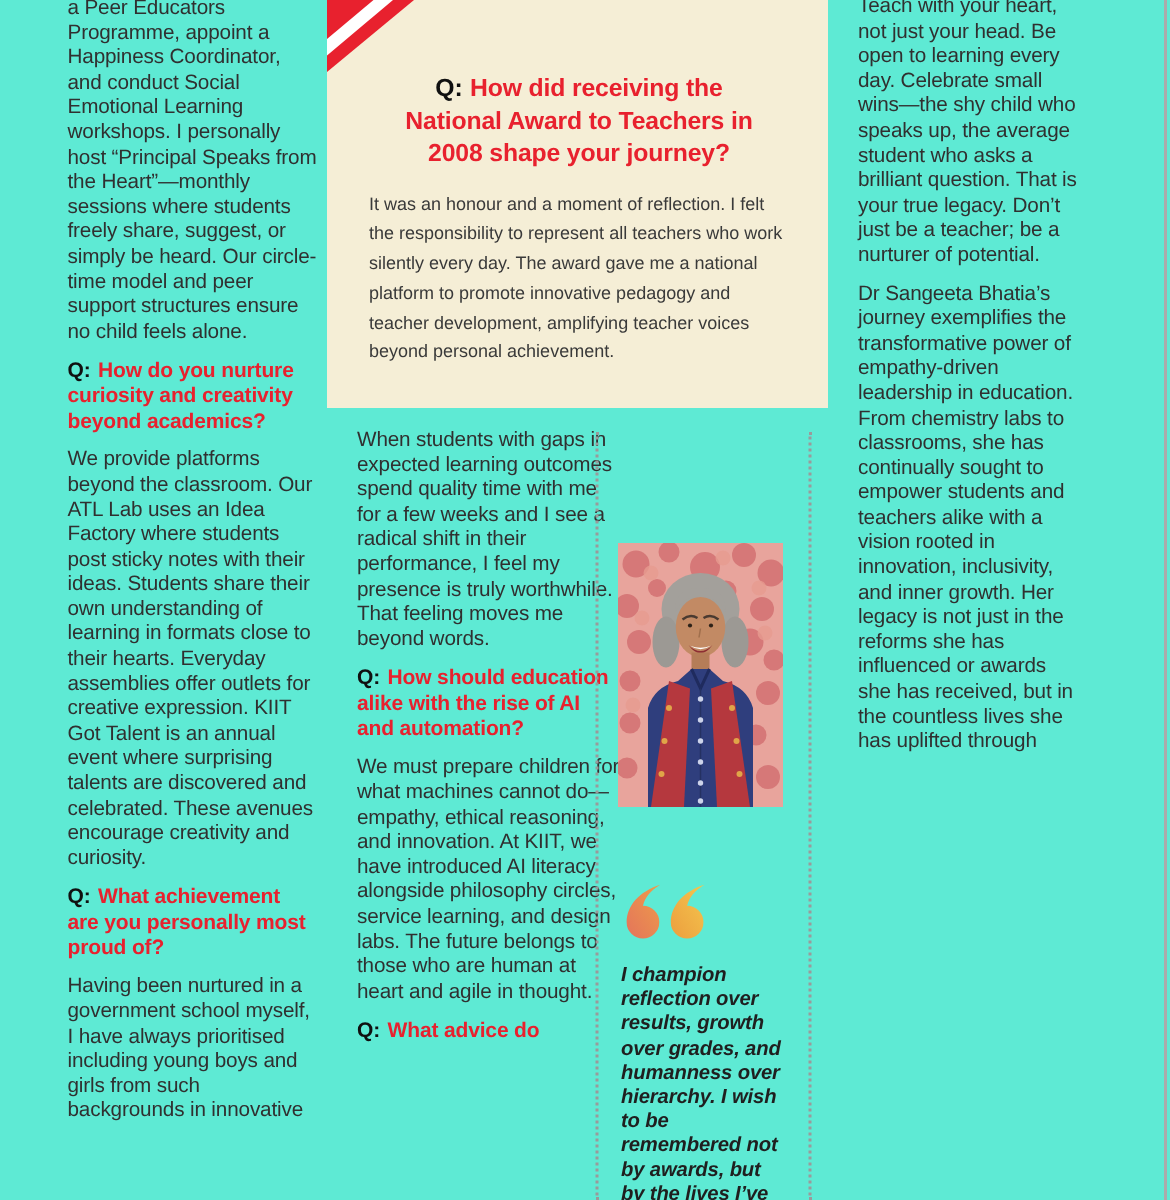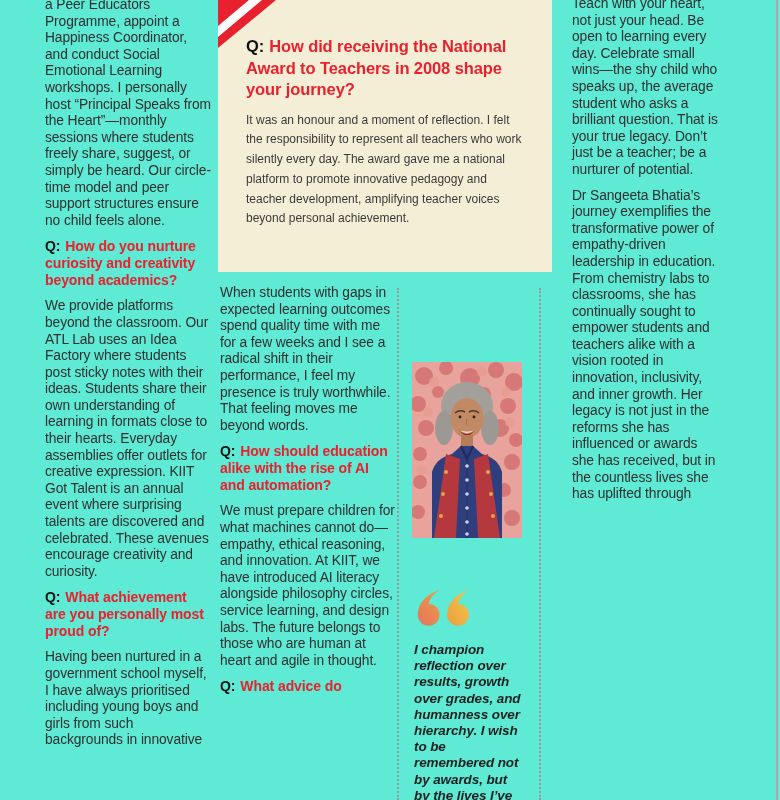--- a/index.html
+++ b/index.html
@@ -3,41 +3,41 @@
 <meta charset="utf-8">
 <style>
   html,body{margin:0;padding:0;background:#ffffff;}
   .page{
     position:relative;width:780px;height:800px;overflow:hidden;background:#5eead4;
     font-family:"Liberation Sans","DejaVu Sans",sans-serif;
   }
   
   .col{position:absolute;}
   .col-left {left:45px;  top:-3px;  width:166px;}
-  .col-mid  {left:220px; top:285px; width:176px;}
+  .col-mid  {left:238px; top:285px; width:176px;}
   .col-right{left:572px; top:-4px;  width:150px;}
   .photo-col{left:412px; top:362px; width:112px;}
 
   .body{
     margin:0 0 9px 0;font-size:13.8px;line-height:16.6px;color:#303030;
     letter-spacing:-0.1px;
   }
   .q{
     margin:4px 0 9px 0;font-size:14px;line-height:17px;font-weight:700;color:#101010;
     letter-spacing:-0.1px;
   }
   .q-label{margin-right:5px;color:#101010;}
   .q-text{color:#e8212e;}
 
   
   .highlight-box{
     position:absolute;left:218px;top:-24px;width:334px;height:296px;
     background:#f5eed6;box-sizing:border-box;padding:60px 26px 0 28px;
   }
-  .highlight-box .q{margin:0;font-size:16.5px;line-height:21.5px;}
+  .highlight-box .q{margin:13px;font-size:16.5px;line-height:21.5px;text-align:center;}
   .box-answer{margin:10px 0 0 0;font-size:12px;line-height:19.8px;color:#3a3a3a;}
   .corner-graphic{position:absolute;left:0;top:24px;width:58px;height:48px;}
 
   
   .divider{position:absolute;width:0;border-left:2px dotted #9a9a9a;}
   .divider-left {left:397px;top:288px;height:512px;}
   .divider-right{left:539px;top:288px;height:512px;}
   .page-edge-line{position:absolute;left:776px;top:0;width:2px;height:800px;background:#ababab;}
 
   

